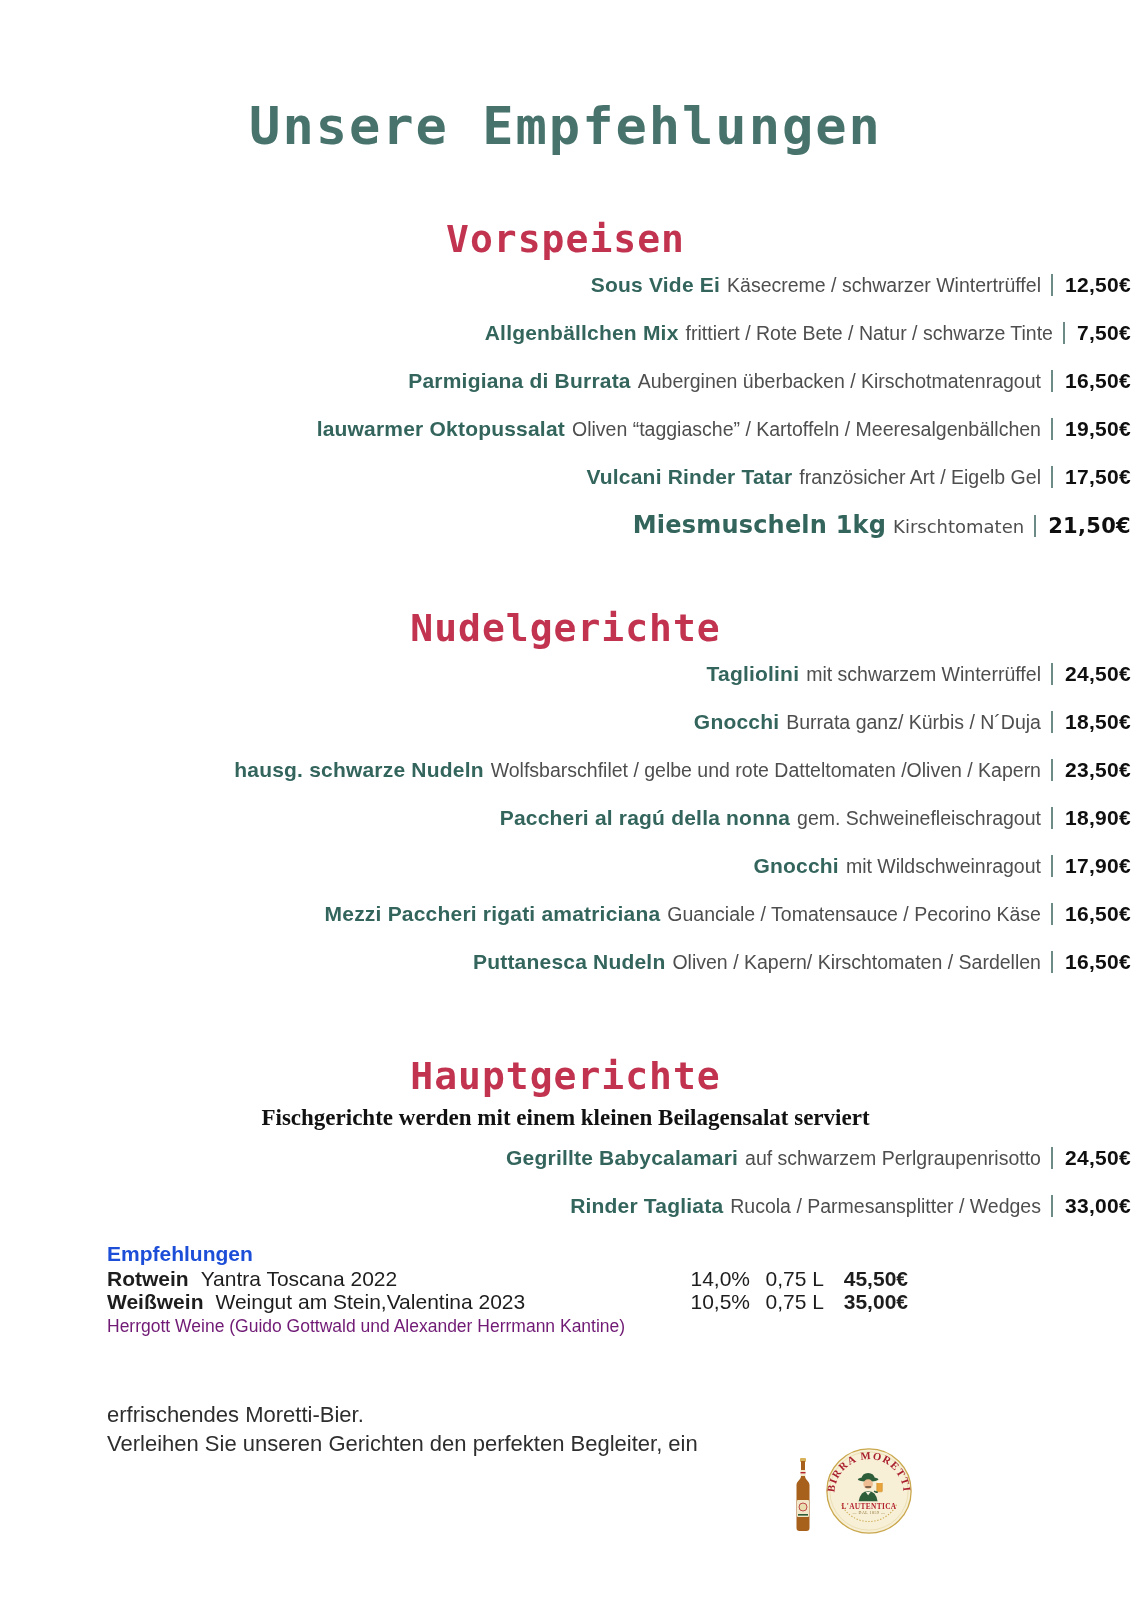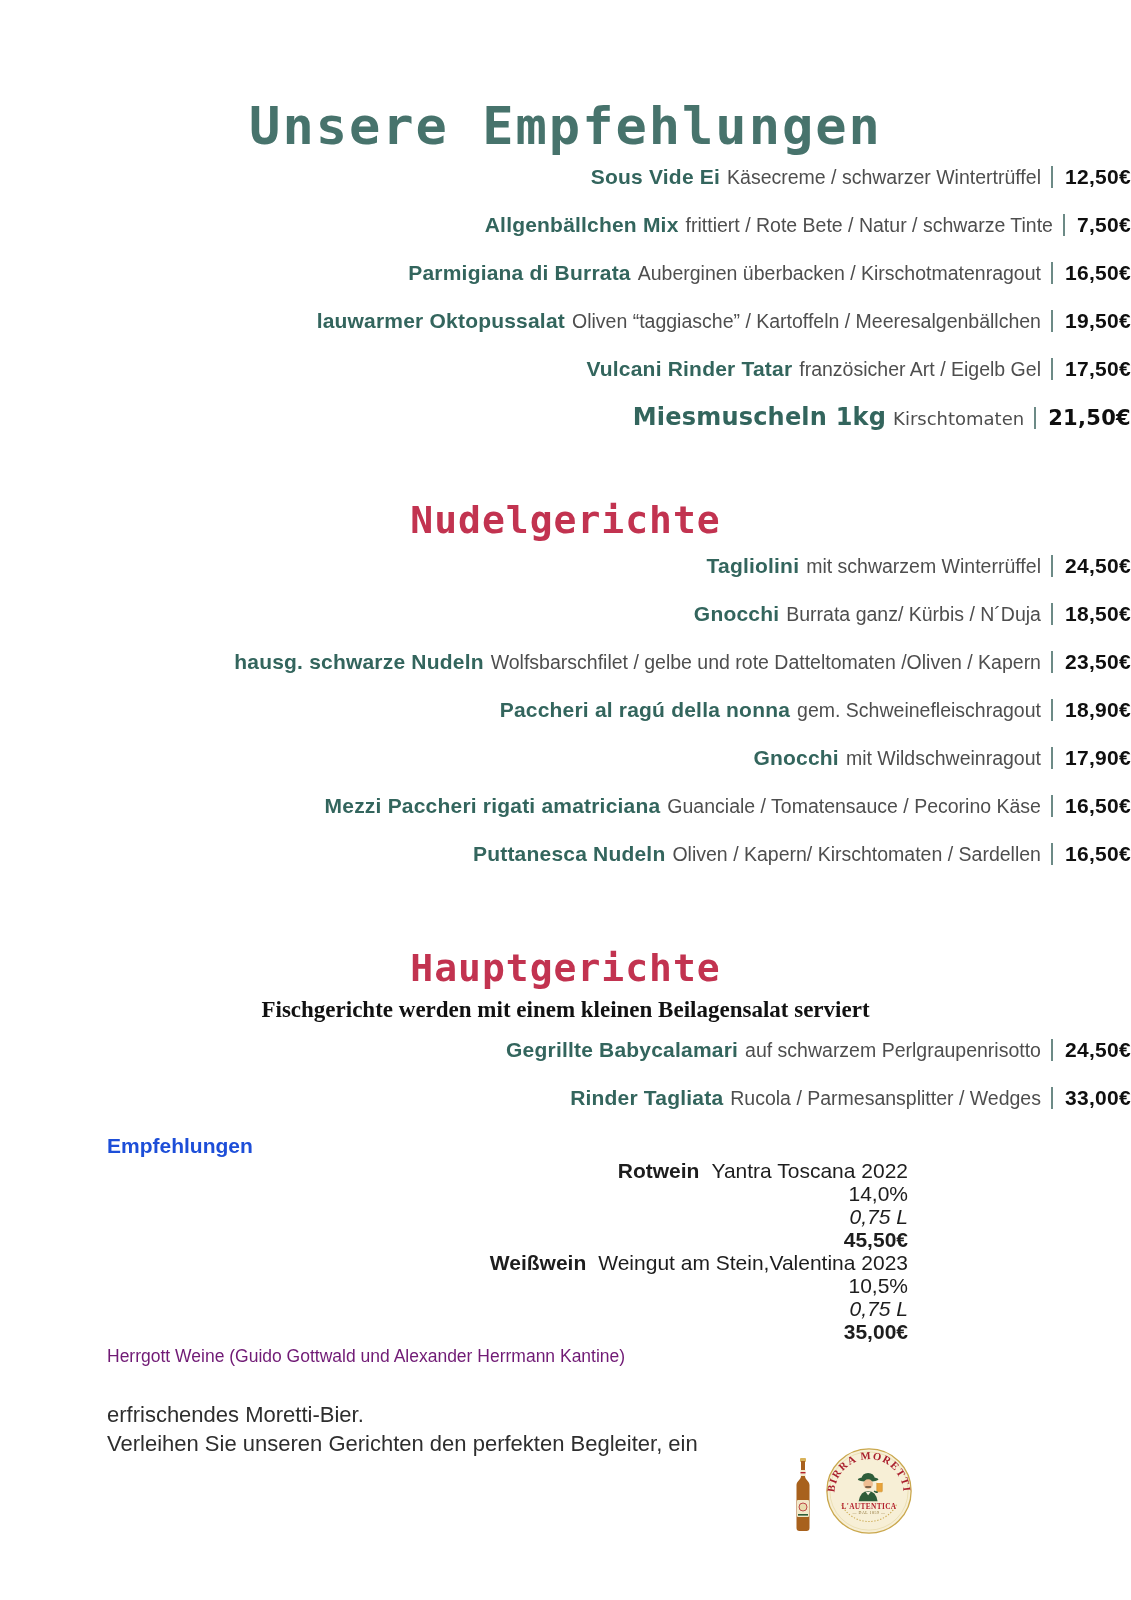--- a/index.html
+++ b/index.html
@@ -85,27 +85,26 @@
   }
   .wine-heading{
     font-weight:bold;
     font-size:21px;
     line-height:26px;
     color:#1d4ed8;
   }
   .wine-row{
     display:flex;
     line-height:23px;
-    align-items:flex-end;
-    flex-direction:column;
+    align-items:center;
   }
   .wine-left{flex:1 1 auto;white-space:nowrap;}
   .wine-type{font-weight:bold;margin-right:12px;}
   .wine-abv{display:inline-block;width:64px;text-align:right;}
-  .wine-vol{display:inline-block;width:74px;text-align:right;font-style:italic;}
+  .wine-vol{display:inline-block;width:74px;text-align:right;}
   .wine-price{display:inline-block;width:84px;text-align:right;font-weight:bold;}
   .wine-footnote{
     font-size:17.5px;
     color:#701a75;
     line-height:22px;
     margin-top:2px;
   }
   
   .footer{position:absolute;left:0;top:1396px;width:1131px;height:160px;}
   .beer-note{
@@ -115,20 +114,21 @@
   .bottle{position:absolute;left:793px;top:62px;}
   .badge{position:absolute;left:826px;top:52px;}
 </style>
 </head>
 <body>
 
 <div id="page">
 
   <div class="page-title">Unsere Empfehlungen</div>
 
+  <div class="section-title st-vorspeisen">Vorspeisen</div>
   <div class="items">
     <div class="menu-item">
       <span class="dish-name">Sous Vide Ei</span><span class="dish-desc">Käsecreme / schwarzer Wintertrüffel</span><span class="bar"></span><span class="dish-price">12,50€</span>
     </div>
     <div class="menu-item">
       <span class="dish-name">Allgenbällchen Mix</span><span class="dish-desc">frittiert / Rote Bete / Natur / schwarze Tinte</span><span class="bar"></span><span class="dish-price">7,50€</span>
     </div>
     <div class="menu-item">
       <span class="dish-name">Parmigiana di Burrata</span><span class="dish-desc">Auberginen überbacken / Kirschotmatenragout</span><span class="bar"></span><span class="dish-price">16,50€</span>
     </div>

